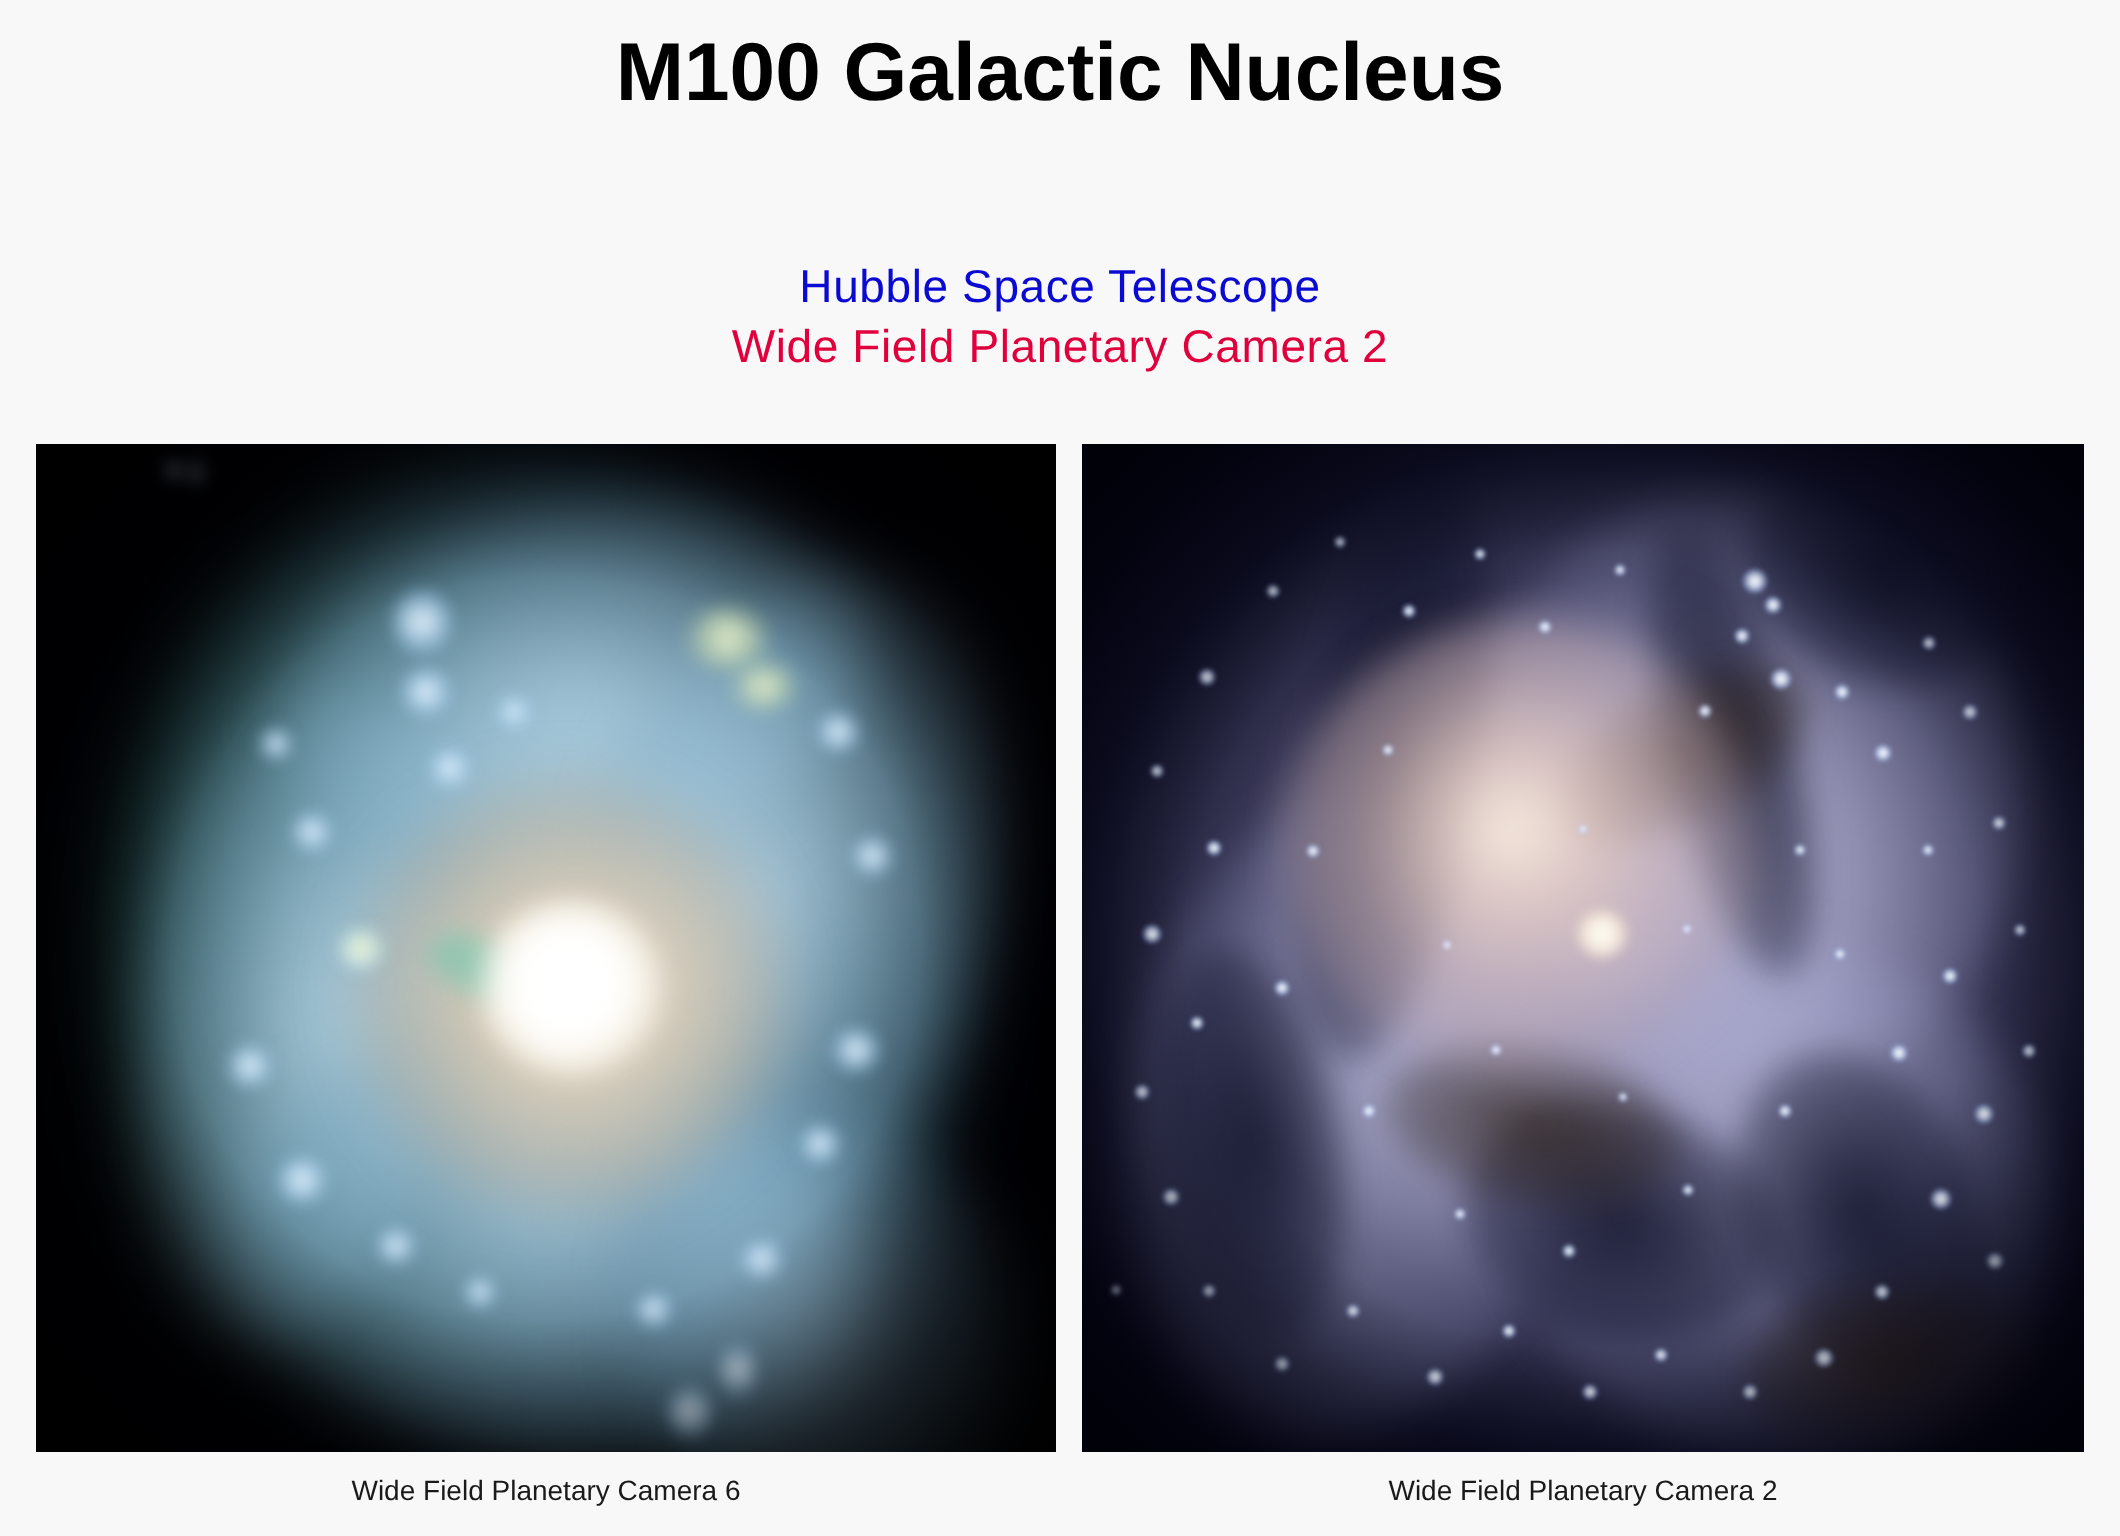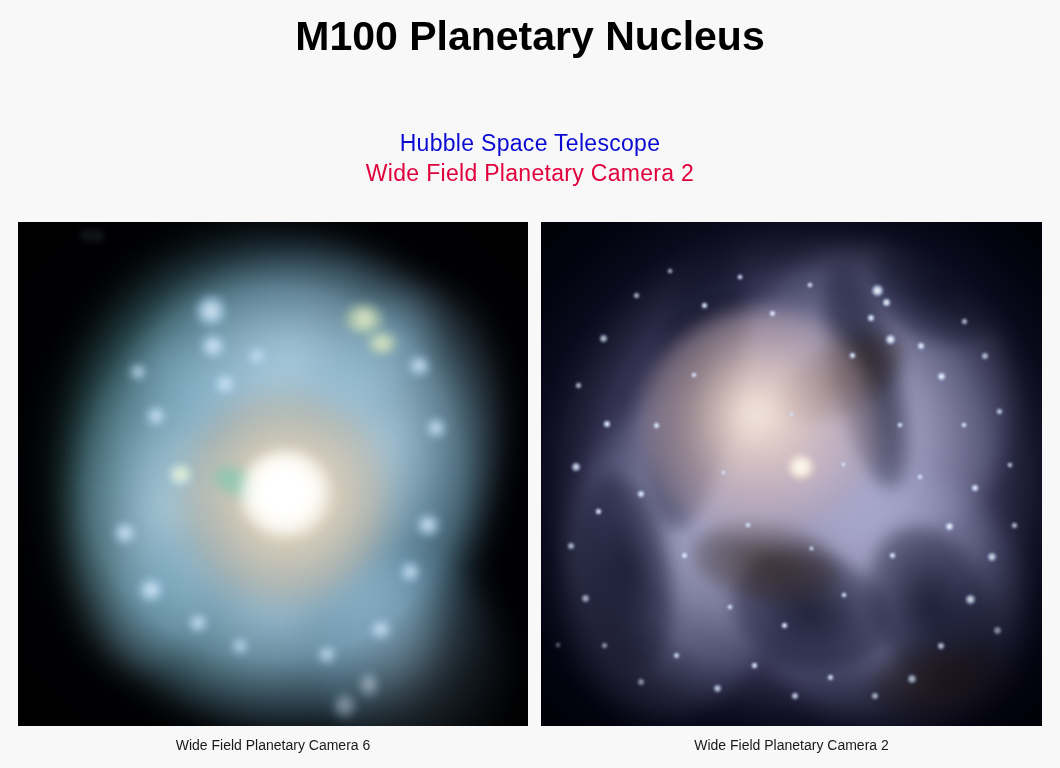--- a/index.html
+++ b/index.html
@@ -280,21 +280,21 @@
     font-size: 14px;
     color: #1a1a1a;
     text-align: center;
   }
   .caption-left  { left: 18px;  width: 510px; }
   .caption-right { left: 541px; width: 501px; }
 </style>
 </head>
 <body>
 
-<div class="title">M100 Planetary Nucleus</div>
+<div class="title">M100 Galactic Nucleus</div>
 
 <div class="subtitle-block">
   <div class="subtitle-line1">Hubble Space Telescope</div>
   <div class="subtitle-line2">Wide Field Planetary Camera 2</div>
 </div>
 
 <div class="panel panel-left">
   <div class="sky">
     <div class="l-greenish"></div>
     <div class="l-halo-outer"></div>

